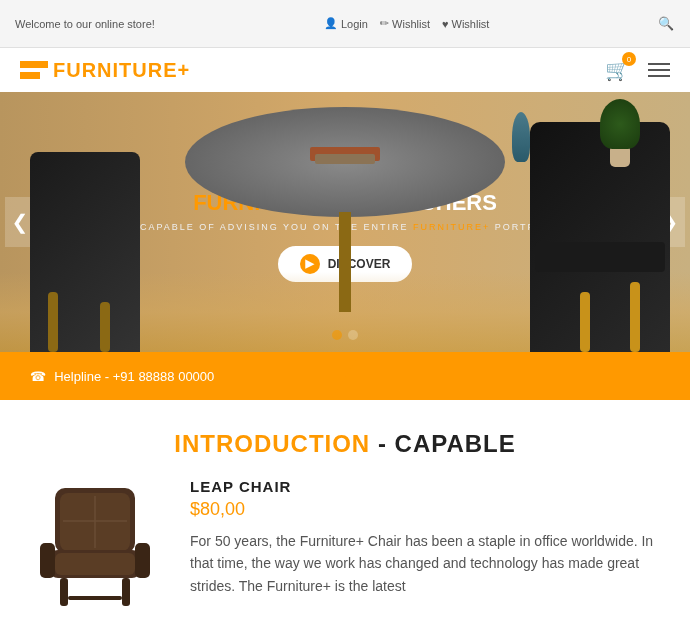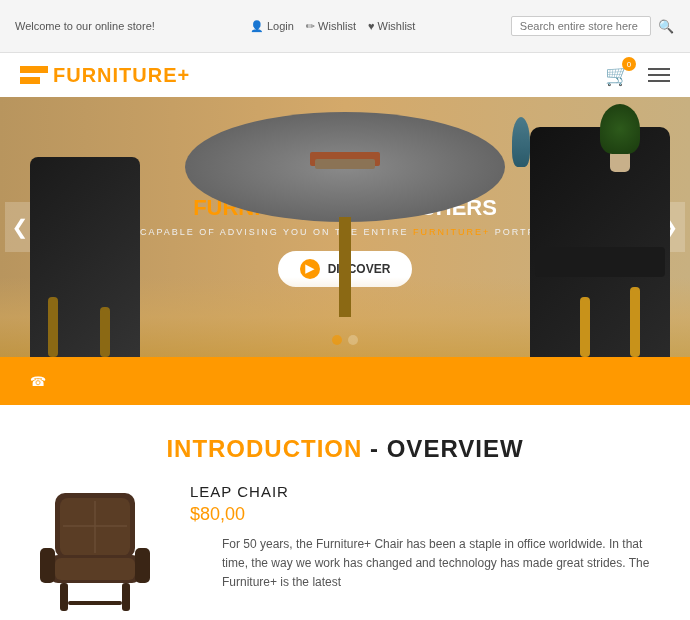--- a/index.html
+++ b/index.html
@@ -299,36 +299,35 @@
       height: 130px;
       flex-shrink: 0;
       display: flex;
       align-items: center;
       justify-content: center;
     }
     
     .intro-text-block {}
     .product-name {
       font-size: 15px;
-      font-weight: normal;
+      font-weight: bold;
       color: #222;
       letter-spacing: 1px;
       margin-bottom: 4px;
     }
     .product-price {
       font-size: 18px;
       font-weight: normal;
       color: #f90;
       margin-bottom: 10px;
     }
     .product-desc {
-      font-size: 12px;
+      font-size: 14px;
       color: #555;
       line-height: 1.6;
-      margin-left: 32px;
     }
   </style>
 </head>
 <body>
 
 <div class="top-bar">
   <div class="top-bar-left">
     <span>Welcome to our online store!</span>
   </div>
   <div class="top-bar-center">
@@ -339,21 +338,20 @@
     <span>
       <span>✏</span>
       <span>Wishlist</span>
     </span>
     <span>
       <span>♥</span>
       <span>Wishlist</span>
     </span>
   </div>
   <div class="top-bar-right">
-    <input class="search-box" type="text" placeholder="Search entire store here" style="">
     <button class="search-icon-btn">🔍</button>
   </div>
 </div>
 
 <div class="header">
   <div class="logo">
     <div class="logo-icon">
       <div class="bar1"></div>
       <div class="bar2"></div>
     </div>
@@ -439,28 +437,29 @@
 
   <div class="hero-dots">
     <div class="hero-dot active"></div>
     <div class="hero-dot"></div>
   </div>
 </div>
 
 <div class="helpline-bar">
   <div class="helpline-left">
     <span>☎</span>
+    <span>Helpline - +91 88888 00000</span>
   </div>
 </div>
 
 <div class="intro-section">
   <div class="intro-title">
     <span class="orange">INTRODUCTION</span>
     <span class="dark"> - </span>
-    <span class="dark">OVERVIEW</span>
+    <span class="dark">CAPABLE</span>
   </div>
 
   <div class="intro-content">
 
     <div class="chair-img">
       <svg width="140" height="130" viewBox="0 0 140 130" xmlns="http://www.w3.org/2000/svg">
 
         <rect x="30" y="10" width="80" height="65" rx="10" ry="10" fill="#4a3020"></rect>
 
         <rect x="35" y="15" width="70" height="58" rx="8" ry="8" fill="#5a3d25"></rect>

